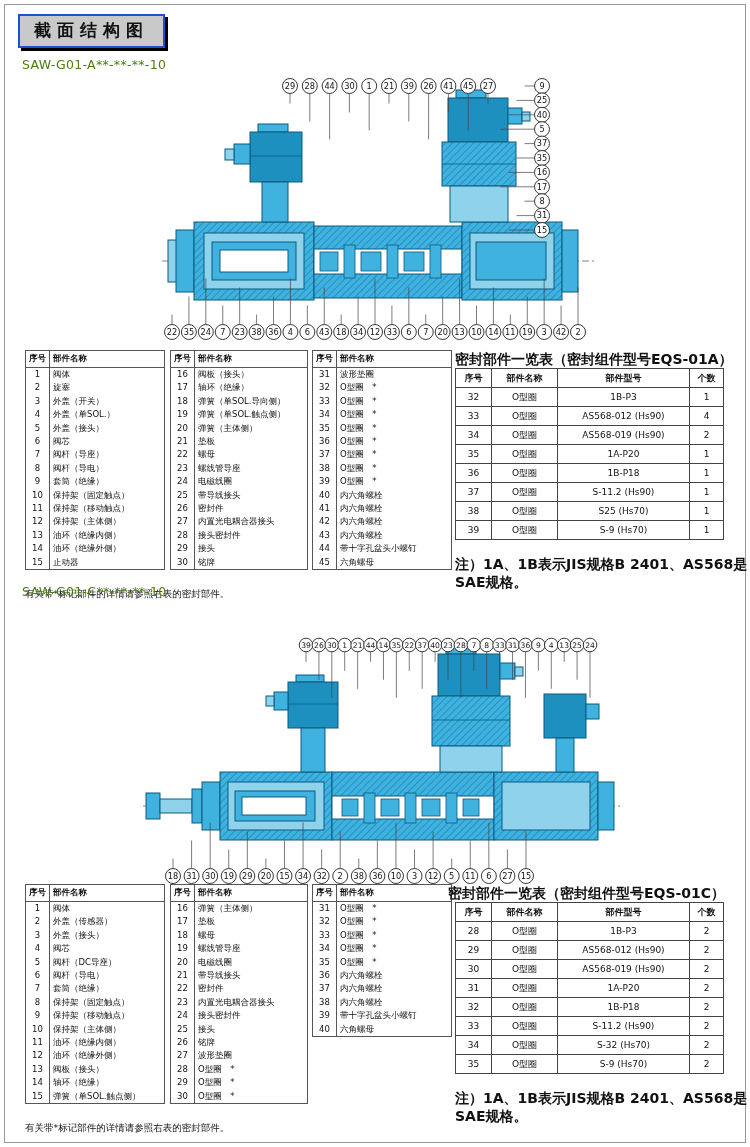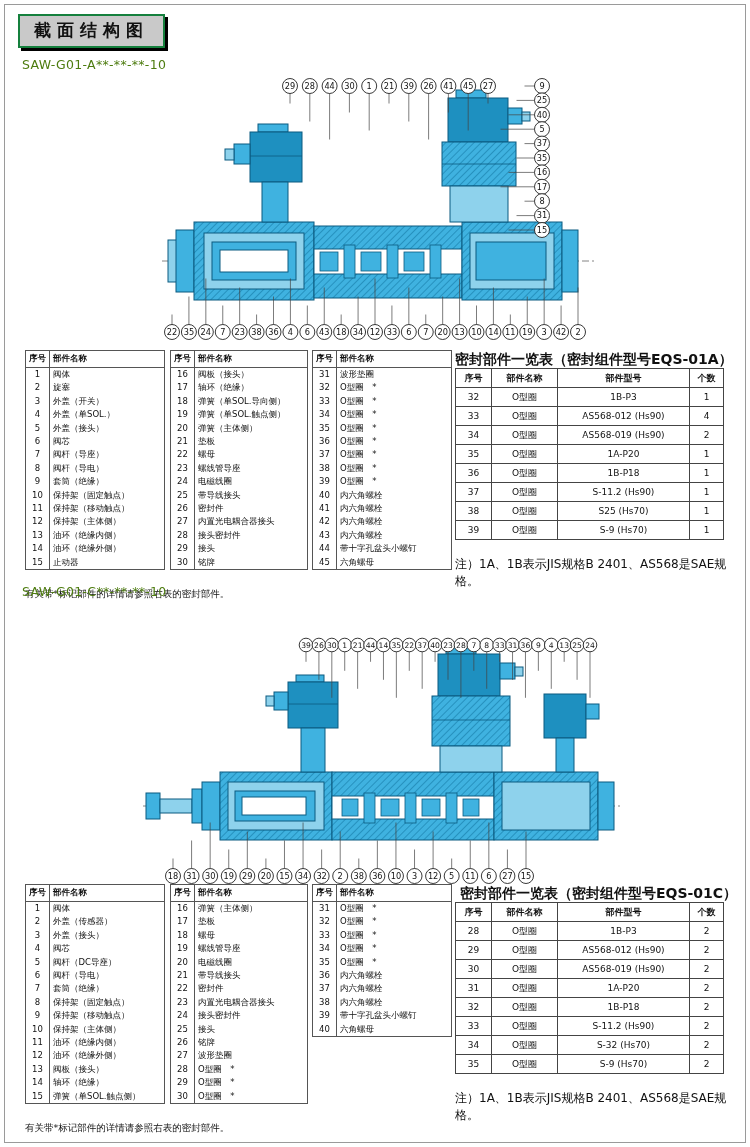--- a/index.html
+++ b/index.html
@@ -6,38 +6,38 @@
   html,body { width:750px; height:1147px; }
   body {
     position:relative; background:#fff; color:#111;
     font-family:"DejaVu Sans","Liberation Sans",sans-serif;
     overflow:hidden;
   }
   .page-border { position:absolute; left:4px; top:4px; right:4px; bottom:4px; border:1px solid #9a9a9a; }
   .abs { position:absolute; }
   .title-box {
     position:absolute; left:18px; top:14px;
-    background:#c9c9c9; border:2px solid #15803d; box-shadow:3px 3px 0 #000;
+    background:#c9c9c9; border:2px solid #1d4ed8; box-shadow:3px 3px 0 #000;
     padding:3px 14px 4px 14px; font-size:17px; font-weight:bold; letter-spacing:6px;
   }
   .model { font-size:12.5px; color:#4d7c0f; letter-spacing:0.3px; }
   .ref-note { font-size:9.5px; color:#111;text-align:center; }
 
   table { border-collapse:collapse; }
   .parts-table { border:1px solid #555; font-size:8.5px; table-layout:fixed; background:#fff; }
   .parts-table th { border-bottom:1px solid #555; font-weight:bold; text-align:left; padding:2px 3px; font-size:8.5px; }
   .parts-table th:first-child { text-align:center; }
   .parts-table td { padding:0 3px; line-height:13.4px; white-space:nowrap; overflow:hidden; }
   .parts-table td:first-child, .parts-table th:first-child { border-right:1px solid #555; width:24px; text-align:center; }
 
   .seal-title { font-size:14px; font-weight:bold; }
   .seal-table { font-size:9px; background:#fff; }
   .seal-table th, .seal-table td { border:1px solid #444; padding:3px 4px; text-align:center; line-height:12px; }
   .seal-table th { font-weight:bold; }
-  .seal-note { font-size:12px; }
+  .seal-note { font-size:14px;font-weight:bold; }
 
   svg text { font-family:"DejaVu Sans","Liberation Sans",sans-serif; }
 </style>
 </head>
 <body>
 
 <div class="page-border"></div>
 
 <div class="title-box">
   <span>截面结构图</span>
@@ -895,21 +895,21 @@
         <td>39</td>
         <td>带十字孔盆头小螺钉</td>
       </tr>
       <tr>
         <td>40</td>
         <td>六角螺母</td>
       </tr>
     </tbody>
 </table>
 
-<div class="abs seal-title" style="left:460px;top:885px">密封部件一览表（密封组件型号EQS-01C）</div>
+<div class="abs seal-title" style="left:448px;top:885px">密封部件一览表（密封组件型号EQS-01C）</div>
 <table class="seal-table abs" style="left:455px;top:902px">
   <thead>
       <tr>
     <th style="width:36px">序号</th>
     <th style="width:66px">部件名称</th>
     <th style="width:132px">部件型号</th>
     <th style="width:34px">个数</th>
   </tr>
     </thead>
   <tbody>

